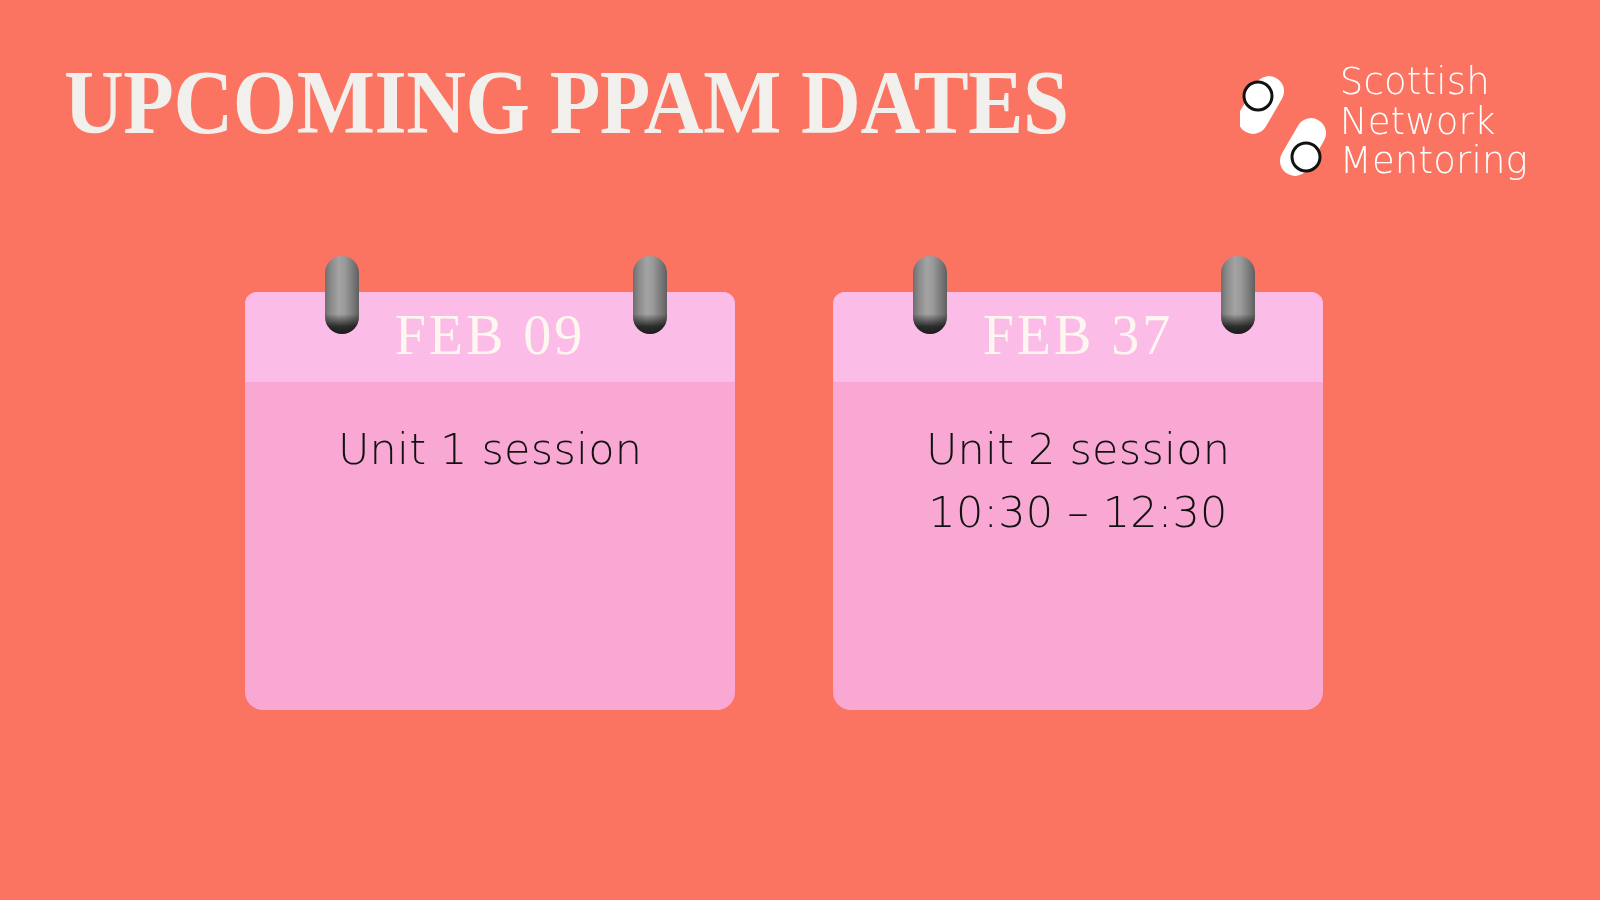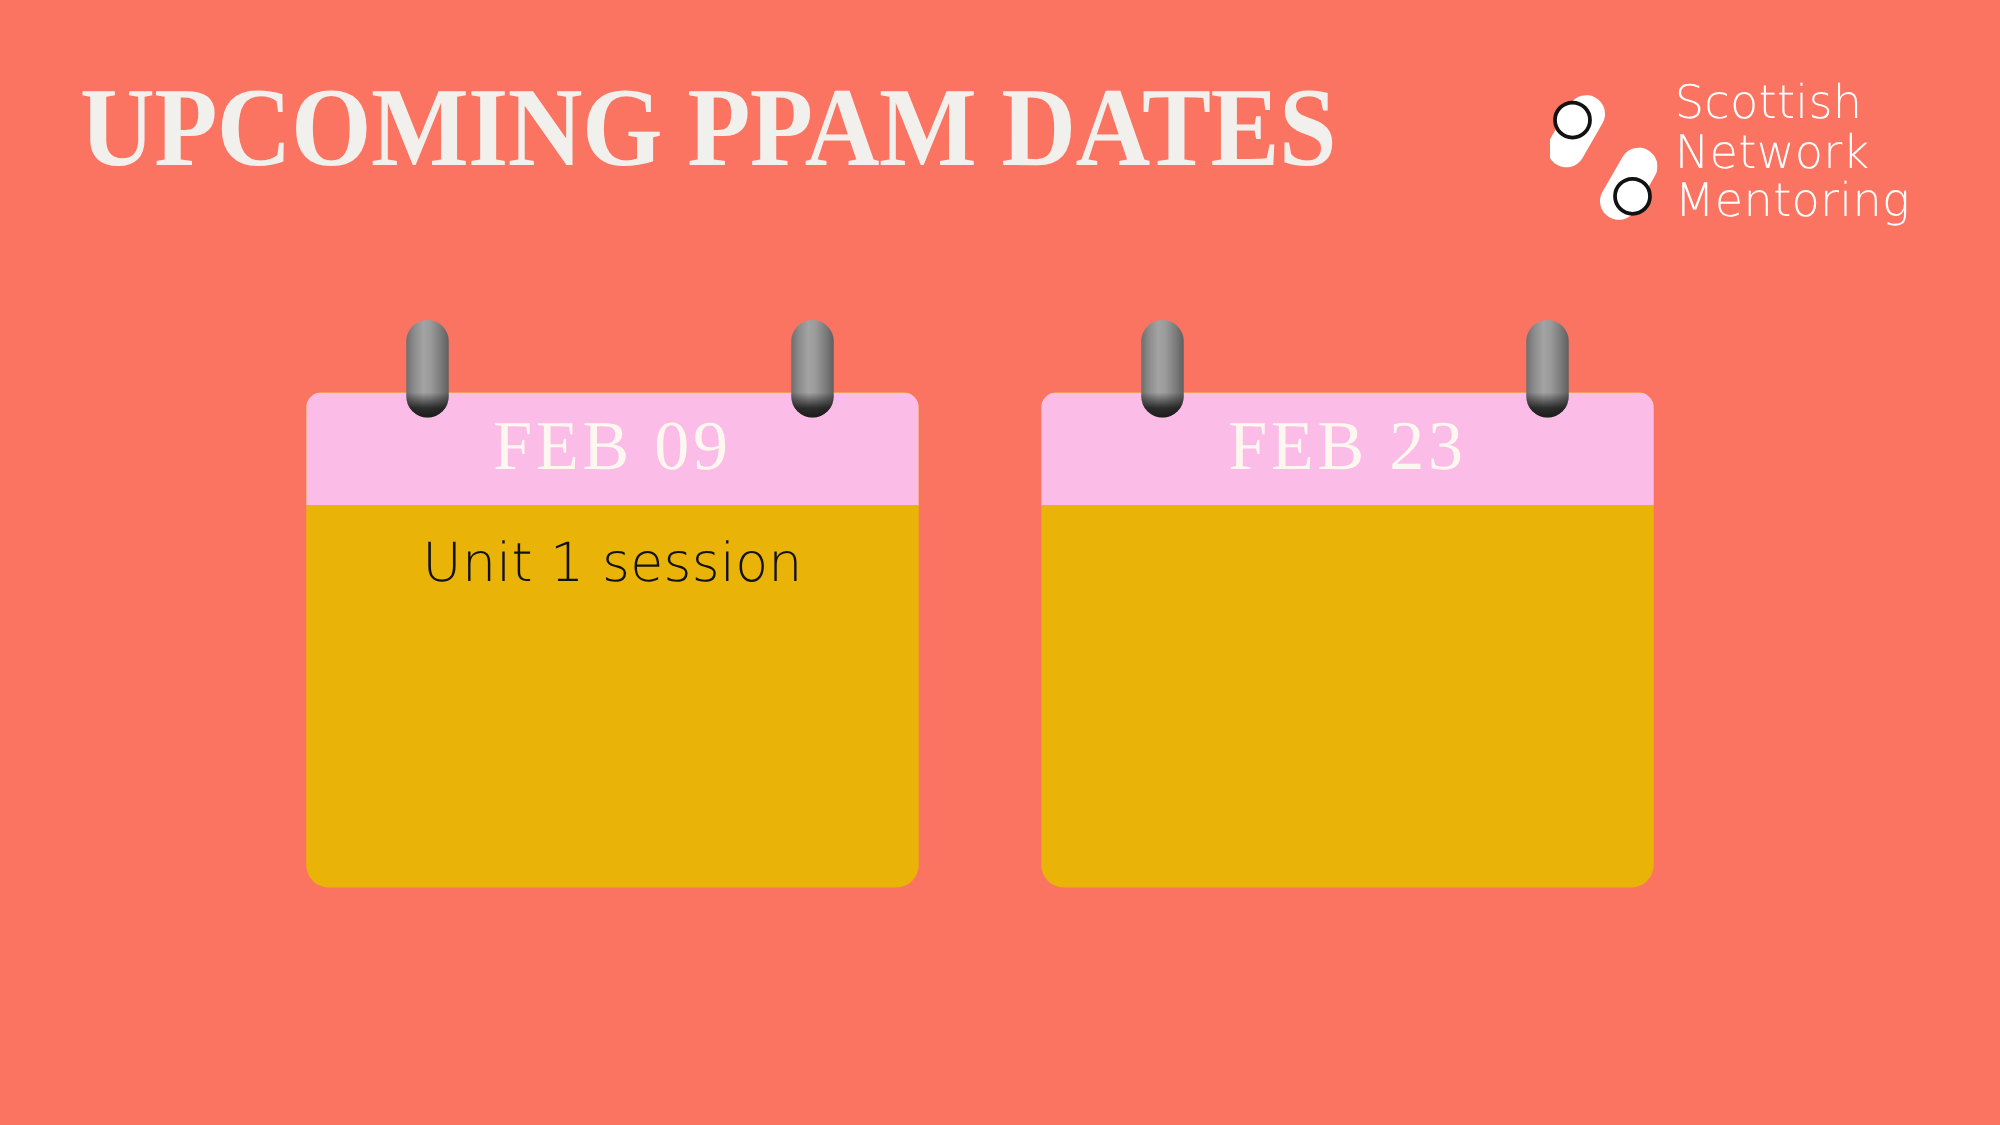--- a/index.html
+++ b/index.html
@@ -76,22 +76,21 @@
     overflow:visible;
   }
   .card.card-1 { left:0; }
   .card.card-2 { left:588px; }
 
   .card-inner {
     position:absolute;
     inset:0;
     border-radius:12px 12px 18px 18px;
     overflow:hidden;
-    background:#eab308;
-    margin-top:22px;
+    background:#f9a8d4;
   }
   .card-header {
     position:absolute;
     left:0; top:0;
     width:100%;
     height:90px;
     background:#fbbce7;
     display:flex;
     align-items:center;
     justify-content:center;
@@ -104,21 +103,21 @@
     color:#fdf7ef;
     letter-spacing:3px;
     padding-bottom:4px;
   }
   .card-body {
     position:absolute;
     left:0;
     top:90px;
     width:100%;
     height:328px;
-    padding:16px 24px 0;
+    padding:36px 24px 0;
     text-align:center;
   }
   .card-line {
     font-family:"DejaVu Sans", sans-serif;
     font-weight:300;
     font-size:43px;
     line-height:1.46;
     color:#111111;
     letter-spacing:0.2px;
     white-space:nowrap;
@@ -189,20 +188,24 @@
         <div class="card-line">Unit 1 session</div>
       </div>
     </div>
     <div class="ring ring-left"></div>
     <div class="ring ring-right"></div>
   </div>
 
   <div class="card card-2">
     <div class="card-inner">
       <div class="card-header">
-        <div class="card-date">FEB 23</div>
+        <div class="card-date">FEB 37</div>
+      </div>
+      <div class="card-body">
+        <div class="card-line">Unit 2 session</div>
+        <div class="card-line">10:30 – 12:30</div>
       </div>
     </div>
     <div class="ring ring-left"></div>
     <div class="ring ring-right"></div>
   </div>
 
 </div>
 
 </body></html>

